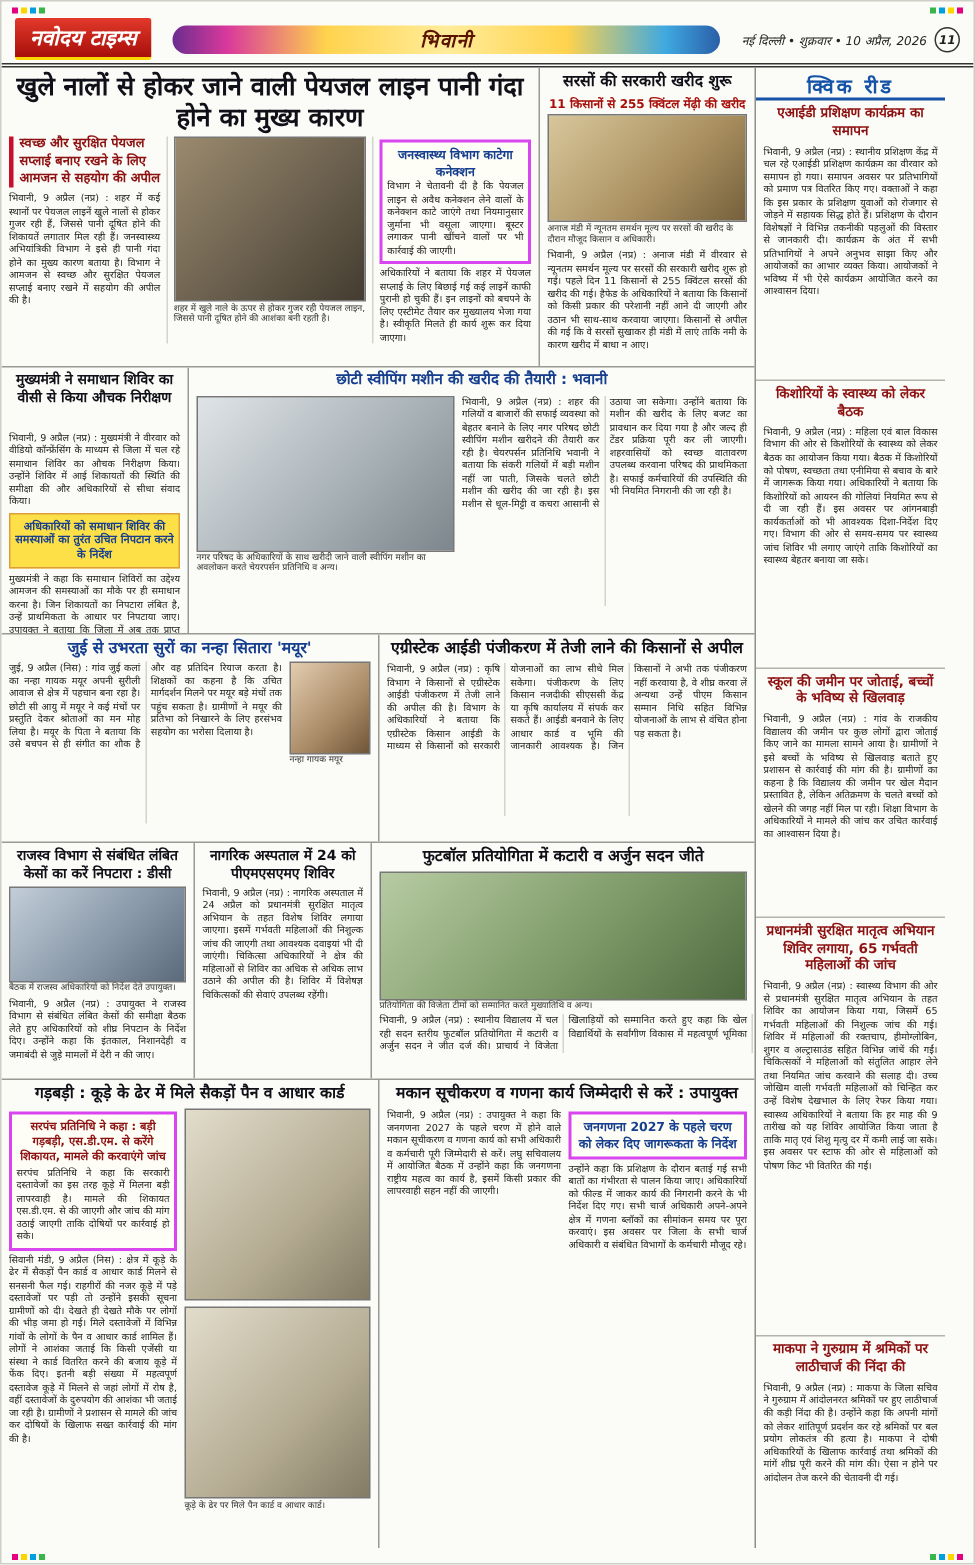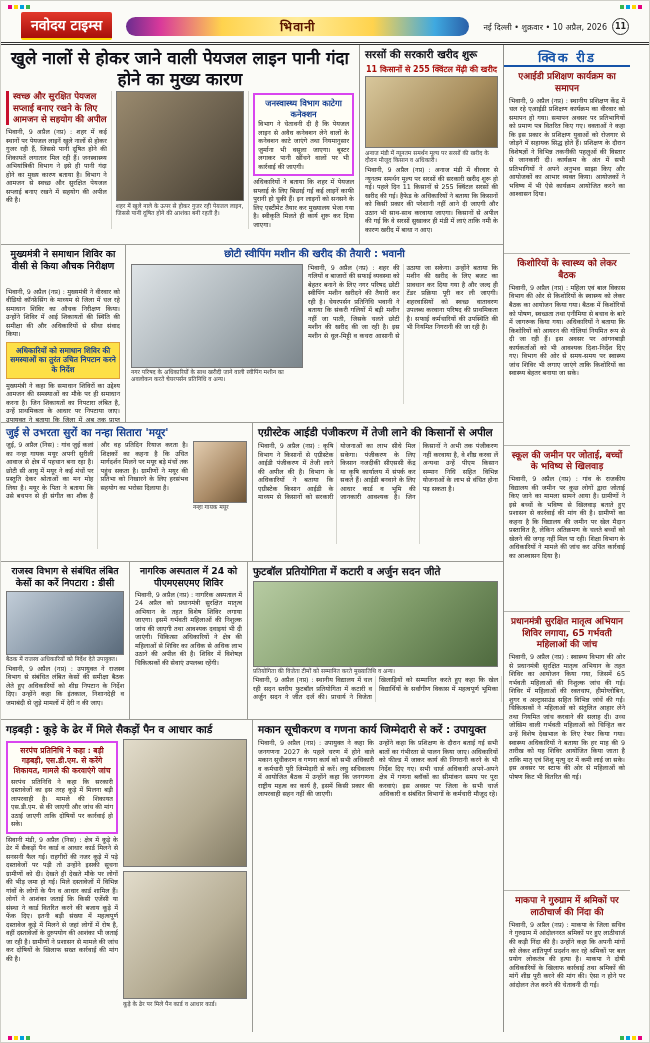--- a/index.html
+++ b/index.html
@@ -9,21 +9,21 @@
     font-family:"DejaVu Sans", sans-serif; color:#1a1a1a;
     border:1px solid #cfcfc8; overflow:hidden; position:relative;
   }
   
   .strip { height:11px; display:flex; justify-content:space-between; align-items:center; padding:0 7px; }
   .dots { display:flex; gap:2px; }
   .dot { width:4px; height:4px; display:inline-block; }
   .d1{background:#e6007e}.d2{background:#ffd500}.d3{background:#00a0df}.d4{background:#39b54a}
 
   
-  .masthead { display:flex; align-items:center; justify-content:flex-start; padding:1px 20px 3px; height:30px; }
+  .masthead { display:flex; align-items:center; justify-content:flex-start; padding:1px 9px 3px; height:30px;font-style:italic; }
   .brand {
     background:linear-gradient(180deg,#e2392b,#a80f0a); color:#fff; font-weight:bold;
     font-size:14px; padding:3px 10px 4px; border-bottom:2px solid #ffd500; border-radius:2px; white-space:nowrap;
   }
   .edition-banner {
     flex:1; margin:0 14px; height:19px; border-radius:10px;
     background:linear-gradient(90deg,#6b2d8f 0%,#d9399b 10%,#ffd34d 28%,#ffec9a 50%,#ffd34d 72%,#3fa9e0 90%,#2a5fa8 100%);
     display:flex; align-items:center; justify-content:center;
   }
   .edition-banner b { font-size:12.5px; color:#5a1400; letter-spacing:1px; }
@@ -39,21 +39,21 @@
   .row { display:flex; overflow:hidden; border-top:1px solid #9a9a94; }
   .row1{height:200px; border-top:none;} .row2{height:178px;} .row3{height:140px;}
   .row4{height:158px;} .row5{height:314px;}
 
   section { padding:3px 5px; overflow:hidden; }
   .vsep { border-left:1px solid #9a9a94; }
 
   
   .h-xl { font-size:17px; font-weight:bold; line-height:1.22; text-align:center; color:#101018; }
   .h-lg { font-size:10px; font-weight:bold; line-height:1.22; text-align:center; color:#101018; }
-  .h-md { font-size:10.5px; font-weight:bold; line-height:1.25; text-align:left; color:#101018; }
+  .h-md { font-size:10.5px; font-weight:bold; line-height:1.25; text-align:center; color:#101018; }
   .h-sm { font-size:9.3px; font-weight:bold; line-height:1.25; text-align:center; color:#101018; }
   .h-blue { color:#163f8f; }
   .subhead-red { font-size:8px; font-weight:bold; color:#a80f0a; text-align:center; margin:2px 0; }
   .kicker { font-size:8.6px; font-weight:bold; color:#8d1111; line-height:1.3;
     border-left:3px solid #c8102e; padding-left:4px; margin-bottom:3px; }
 
   
   .body { font-size:6.4px; line-height:1.33; text-align:justify; color:#23231f; }
   .cols2 { column-count:2; column-gap:7px; column-rule:1px solid #d4d4cd; }
   .cols3 { column-count:3; column-gap:7px; column-rule:1px solid #d4d4cd; }
@@ -136,21 +136,21 @@
             </div>
             <div class="lead-c2">
               <div class="photo ph-drain" style="height:110px;"></div>
               <div class="caption">शहर में खुले नाले के ऊपर से होकर गुजर रही पेयजल लाइन, जिससे पानी दूषित होने की आशंका बनी रहती है।</div>
             </div>
             <div class="lead-c3">
               <div class="boxed">
                 <div class="box-title-blue">जनस्वास्थ्य विभाग काटेगा कनेक्शन</div>
                 <div class="body">विभाग ने चेतावनी दी है कि पेयजल लाइन से अवैध कनेक्शन लेने वालों के कनेक्शन काटे जाएंगे तथा नियमानुसार जुर्माना भी वसूला जाएगा। बूस्टर लगाकर पानी खींचने वालों पर भी कार्रवाई की जाएगी।</div>
               </div>
-              <div class="body">अधिकारियों ने बताया कि शहर में पेयजल सप्लाई के लिए बिछाई गई कई लाइनें काफी पुरानी हो चुकी हैं। इन लाइनों को सनसने के लिए एस्टीमेट तैयार कर मुख्यालय भेजा गया है। स्वीकृति मिलते ही कार्य शुरू कर दिया जाएगा।</div>
+              <div class="body">अधिकारियों ने बताया कि शहर में पेयजल सप्लाई के लिए बिछाई गई कई लाइनें काफी पुरानी हो चुकी हैं। इन लाइनों को बचपने के लिए एस्टीमेट तैयार कर मुख्यालय भेजा गया है। स्वीकृति मिलते ही कार्य शुरू कर दिया जाएगा।</div>
             </div>
           </div>
         </section>
         <section class="vsep" style="width:144px;">
           <div class="h-md">सरसों की सरकारी खरीद शुरू</div>
           <div class="subhead-red">11 किसानों से 255 क्विंटल मेंढ़ी की खरीद</div>
           <div class="photo ph-market" style="height:72px;"></div>
           <div class="caption">अनाज मंडी में न्यूनतम समर्थन मूल्य पर सरसों की खरीद के दौरान मौजूद किसान व अधिकारी।</div>
           <div class="body" style="margin-top:2px;">भिवानी, 9 अप्रैल (नप्र) : अनाज मंडी में वीरवार से न्यूनतम समर्थन मूल्य पर सरसों की सरकारी खरीद शुरू हो गई। पहले दिन 11 किसानों से 255 क्विंटल सरसों की खरीद की गई। हैफेड के अधिकारियों ने बताया कि किसानों को किसी प्रकार की परेशानी नहीं आने दी जाएगी और उठान भी साथ-साथ करवाया जाएगा। किसानों से अपील की गई कि वे सरसों सुखाकर ही मंडी में लाएं ताकि नमी के कारण खरीद में बाधा न आए।</div>
         </section>
@@ -233,20 +233,23 @@
             </div>
           </div>
         </section>
         <section class="vsep grow">
           <div class="h-md">मकान सूचीकरण व गणना कार्य जिम्मेदारी से करें : उपायुक्त</div>
           <div class="split" style="margin-top:3px;">
             <div style="width:116px;">
               <div class="body">भिवानी, 9 अप्रैल (नप्र) : उपायुक्त ने कहा कि जनगणना 2027 के पहले चरण में होने वाले मकान सूचीकरण व गणना कार्य को सभी अधिकारी व कर्मचारी पूरी जिम्मेदारी से करें। लघु सचिवालय में आयोजित बैठक में उन्होंने कहा कि जनगणना राष्ट्रीय महत्व का कार्य है, इसमें किसी प्रकार की लापरवाही सहन नहीं की जाएगी।</div>
             </div>
             <div class="grow">
+              <div class="boxed">
+                <div class="box-title-blue">जनगणना 2027 के पहले चरण को लेकर दिए जागरूकता के निर्देश</div>
+              </div>
               <div class="body">उन्होंने कहा कि प्रशिक्षण के दौरान बताई गई सभी बातों का गंभीरता से पालन किया जाए। अधिकारियों को फील्ड में जाकर कार्य की निगरानी करने के भी निर्देश दिए गए। सभी चार्ज अधिकारी अपने-अपने क्षेत्र में गणना ब्लॉकों का सीमांकन समय पर पूरा करवाएं। इस अवसर पर जिला के सभी चार्ज अधिकारी व संबंधित विभागों के कर्मचारी मौजूद रहे।</div>
             </div>
           </div>
         </section>
       </div>
 
     </div>
 
     <div class="rail">
       <div class="rail-header">क्विक रीड</div>

